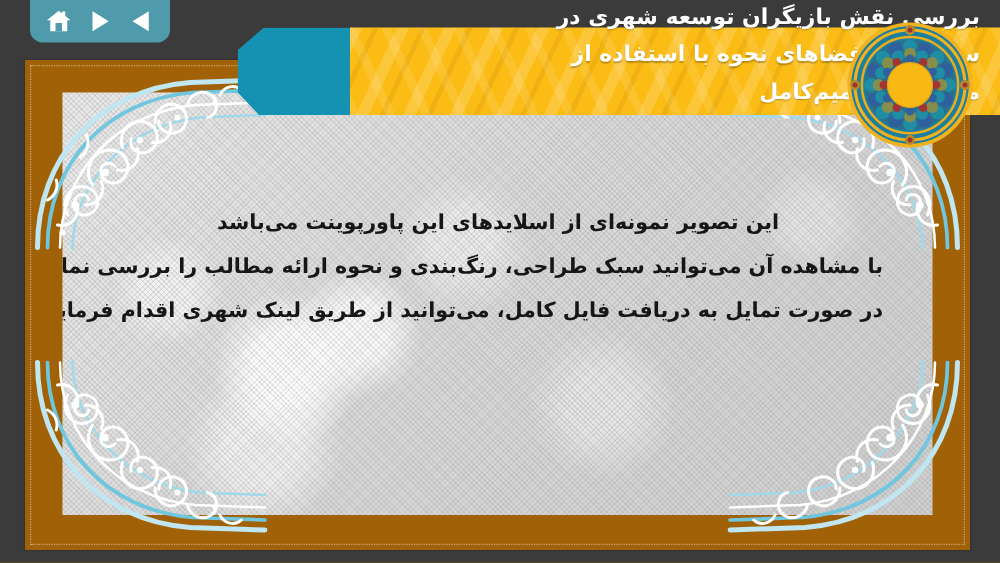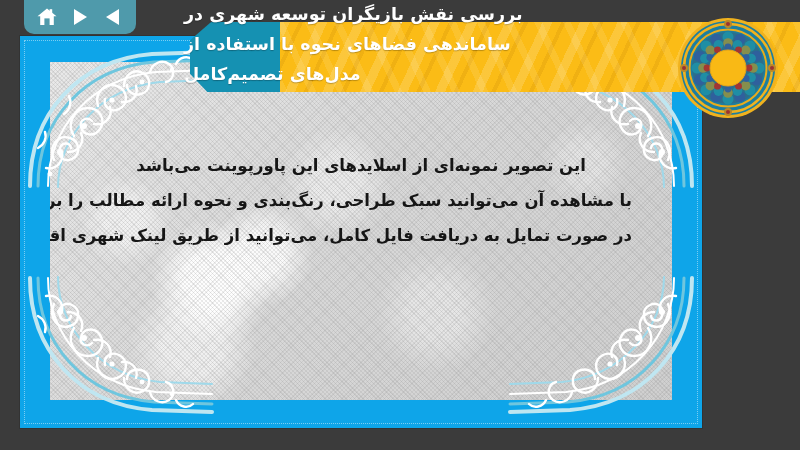--- a/index.html
+++ b/index.html
@@ -49,37 +49,37 @@
   }
   #title-banner .stripes2{
     position:absolute;inset:0;
     background-image:repeating-linear-gradient(65deg,
        rgba(255,255,255,0.10) 0px, rgba(255,255,255,0.10) 7px,
        rgba(255,255,255,0.0) 7px, rgba(255,255,255,0.0) 26px);
   }
   
   #title-text{
     position:absolute;left:-6px;top:-1px;width:600px;
-    text-align:left;
+    text-align:right;
     color:#ffffff;
     font-size:17.5px;line-height:30px;font-weight:700;
     text-shadow:0 1px 1px rgba(0,0,0,0.25);
     z-index:5;white-space:nowrap;
   }
   #title-text .tline{display:block;}
 
   
   #mandala{
     position:absolute;right:20px;top:16px;width:104px;height:104px;z-index:30;
   }
 
   
   #slide-frame{
-    position:absolute;left:20px;top:36px;width:682px;height:392px;
-    background:#0ea5e9;box-sizing:border-box;z-index:10;
+    position:absolute;left:20px;top:48px;width:756px;height:392px;
+    background:#a16207;box-sizing:border-box;z-index:10;
     box-shadow:0 0 0 1px rgba(0,0,0,0.12);
   }
   
   #slide-frame .dotline{
     position:absolute;left:4px;top:4px;right:4px;bottom:4px;
     border:1px dotted rgba(255,255,255,0.45);pointer-events:none;z-index:3;
   }
   
   #content-panel{
     position:absolute;left:30px;top:26px;right:30px;bottom:28px;

